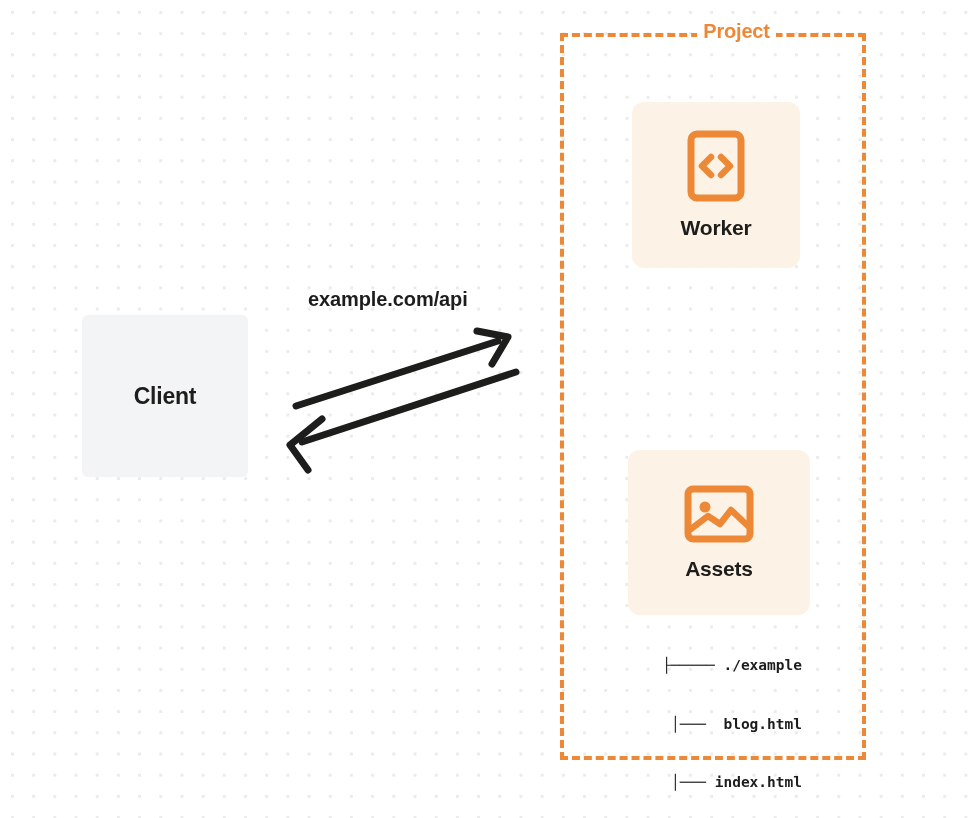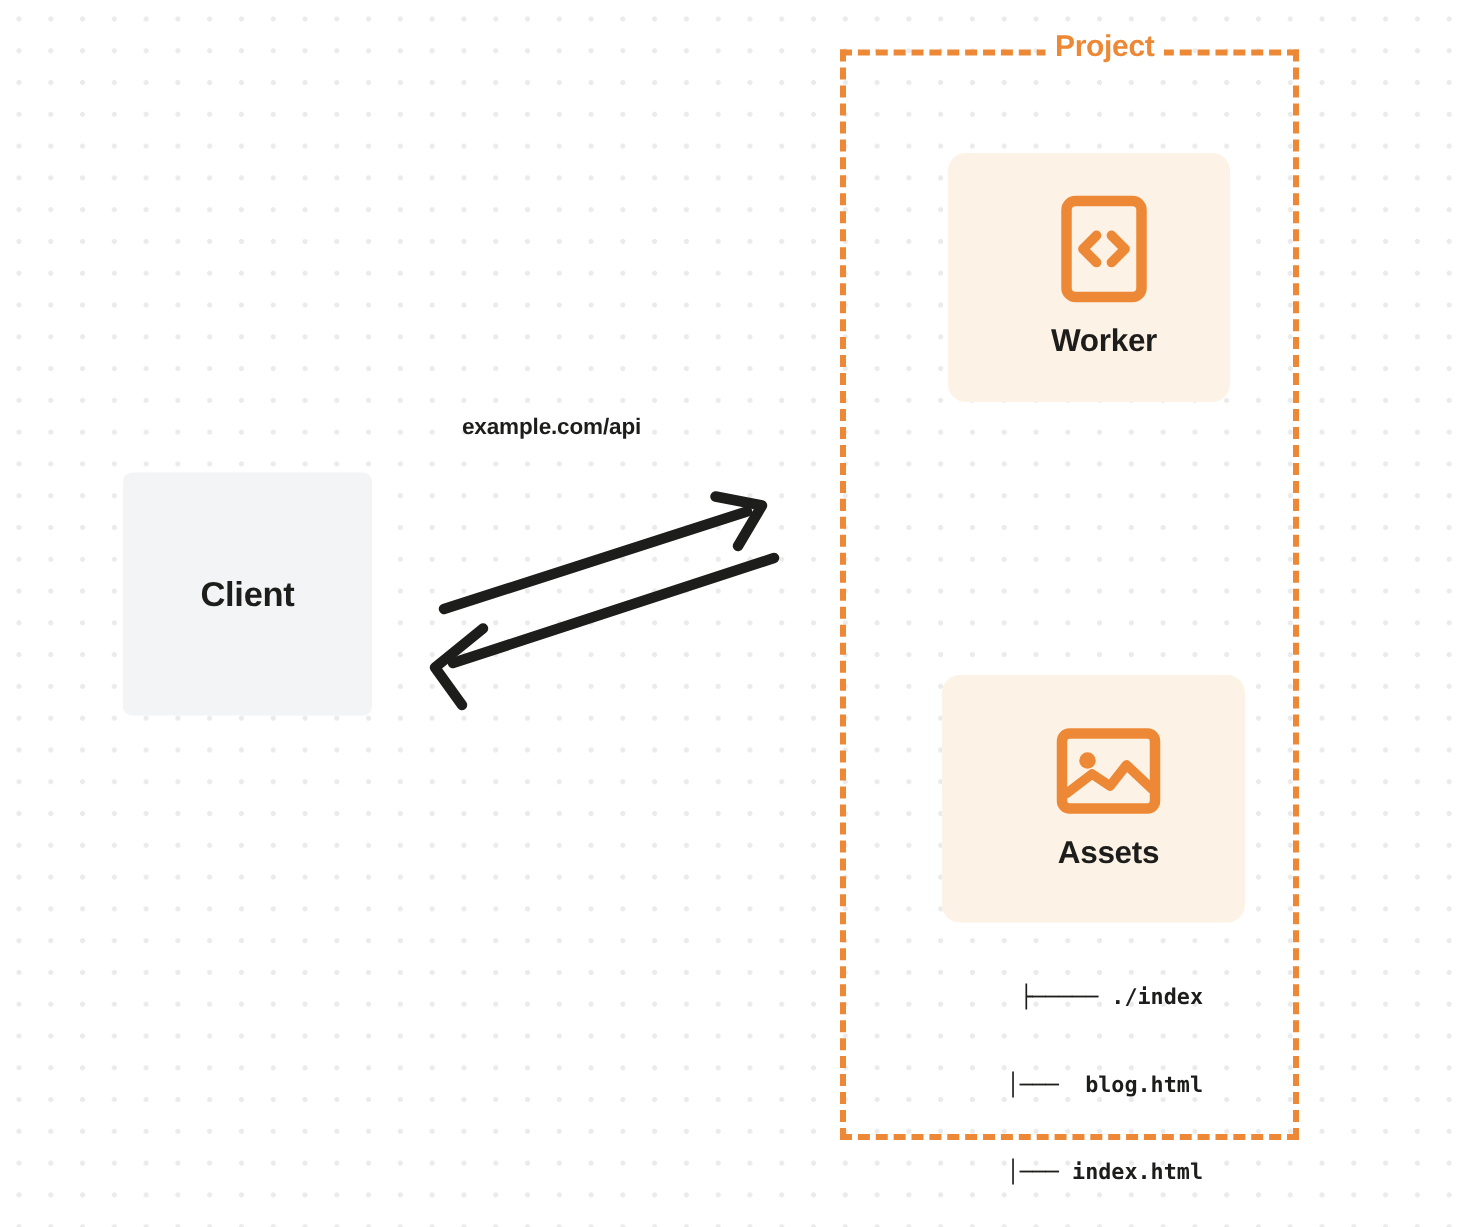--- a/index.html
+++ b/index.html
@@ -49,22 +49,22 @@
     position: absolute;
     left: 0;
     top: 0;
     width: 980px;
     height: 818px;
     pointer-events: none;
   }
   .edge-label {
     position: absolute;
     left: 308px;
-    top: 276px;
-    font-size: 15px;
+    top: 288px;
+    font-size: 20px;
     font-weight: 700;
     color: #1d1d1b;
     letter-spacing: -0.1px;
     white-space: nowrap;
   }
 
   
   .project-container {
     position: absolute;
     left: 560px;
@@ -93,21 +93,20 @@
 
   
   .card {
     position: absolute;
     background: #fdf2e6;
     border-radius: 12px;
     display: flex;
     flex-direction: column;
     align-items: center;
     justify-content: center;
-    padding-left: 20px;
   }
   .card-worker {
     left: 632px;
     top: 102px;
     width: 168px;
     height: 166px;
   }
   .card-assets {
     left: 628px;
     top: 450px;
@@ -186,19 +185,19 @@
       <svg width="70" height="58" viewBox="0 0 70 58" fill="none">
         <rect x="4" y="4" width="62" height="50" rx="5" stroke="#ed8936" stroke-width="7"></rect>
         <circle cx="21" cy="22" r="5.5" fill="#ed8936"></circle>
         <polyline points="7,44 24,31 36,39 47,25 64,41" fill="none" stroke="#ed8936" stroke-width="6.5" stroke-linecap="round" stroke-linejoin="round"></polyline>
       </svg>
     </div>
     <div class="card-label">Assets</div>
   </div>
 
   <div class="file-tree">
-    <span class="file-tree-row">├───── ./index</span>
+    <span class="file-tree-row">├───── ./example</span>
     <span class="file-tree-row">   │───  blog.html</span>
     <span class="file-tree-row">   │─── index.html</span>
     
   </div>
 
 </div>
 
 </body></html>

